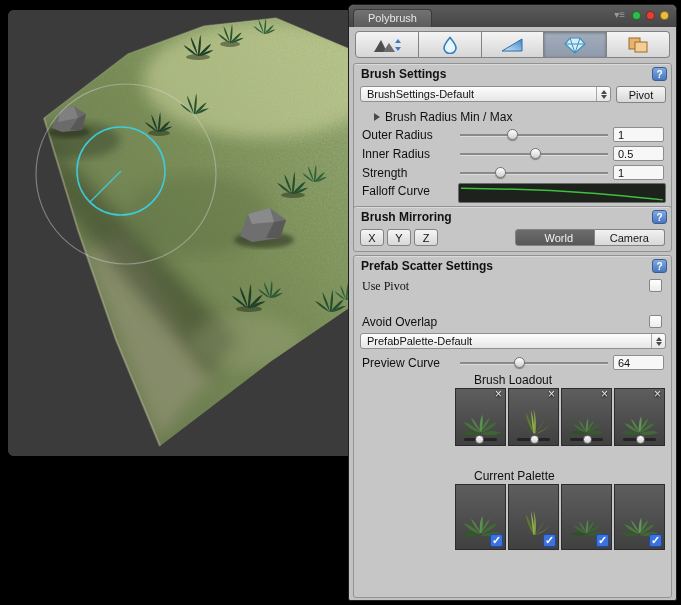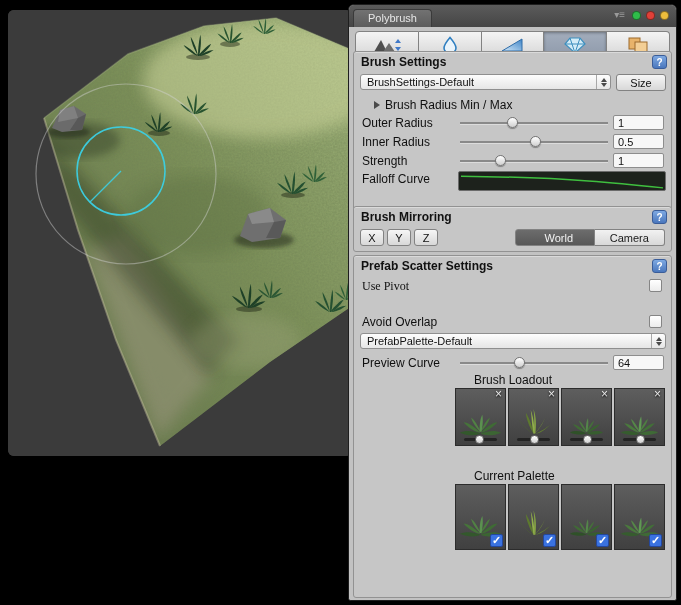--- a/index.html
+++ b/index.html
@@ -269,33 +269,33 @@
         </svg>
       </div>
       <div class="tbtn">
         <svg viewBox="0 0 24 18" width="24" height="18">
           <rect x="3" y="2" width="11" height="11" fill="#e8b36a" stroke="#9c6a2c"></rect>
           <rect x="9" y="6" width="12" height="10" fill="#f3cf96" stroke="#9c6a2c"></rect>
         </svg>
       </div>
     </div>
 
-    <div class="group" style="top:24px;height:168px;">
+    <div class="group" style="top:36px;height:168px;">
       <div class="gtitle">Brush Settings</div>
       <div class="help">?</div>
 
       <div class="row" style="top:22px;">
         <div class="dd" style="left:6px;width:251px;">
           <span>BrushSettings-Default</span>
           <span class="dd-car">
               <i class="up"></i>
               <i class="dn"></i>
             </span>
         </div>
-        <div class="btn" style="left:262px;width:50px;height:17px;line-height:16px;">Size</div>
+        <div class="btn" style="left:262px;width:50px;height:17px;line-height:16px;">Pivot</div>
       </div>
 
       <div class="row" style="top:45px;">
         <span class="lbl" style="left:12px;margin-left:8px;">
           <span class="fold-arrow"></span><span>Brush Radius Min / Max</span>
         </span>
       </div>
 
       <div class="row" style="top:63px;">
         <span class="lbl">Outer Radius</span>

